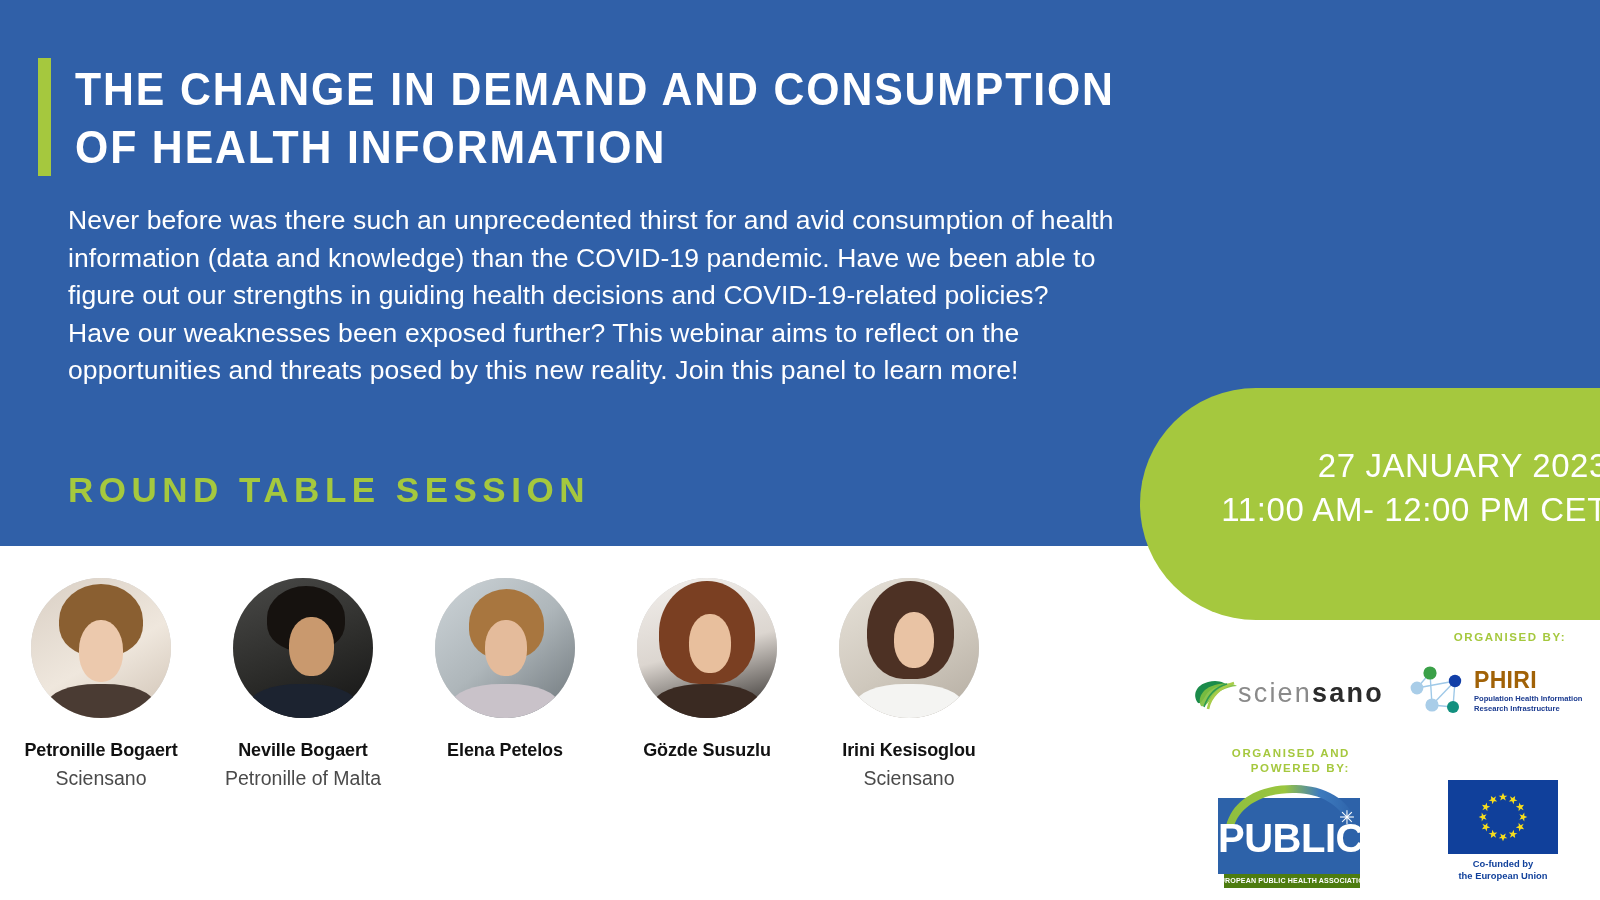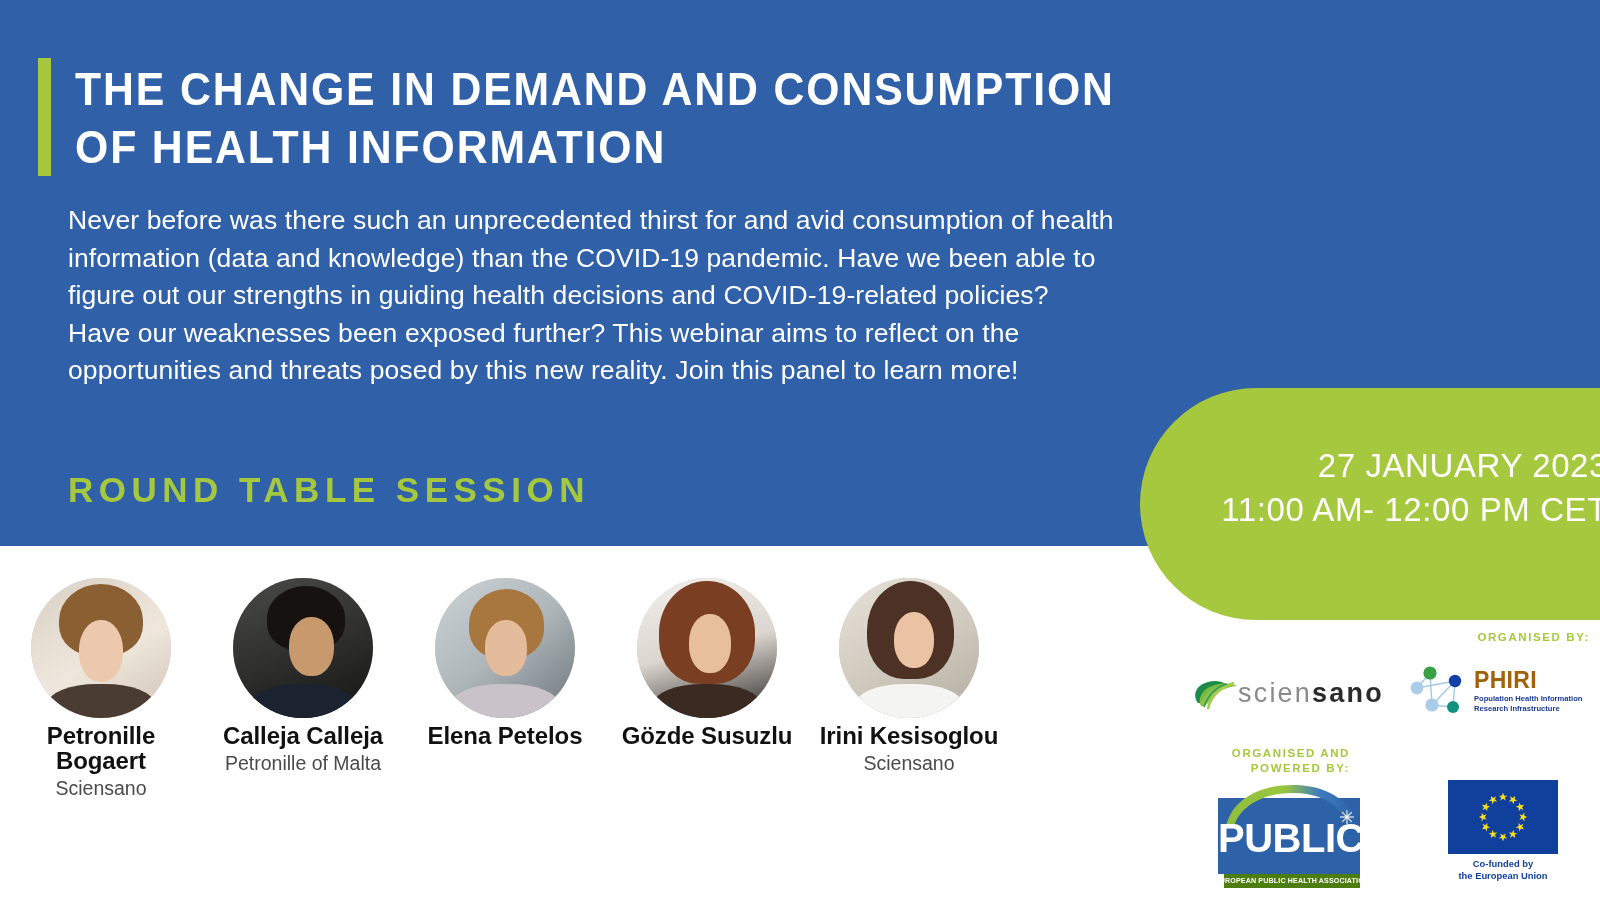--- a/index.html
+++ b/index.html
@@ -94,39 +94,39 @@
   .avatar .hair{ position:absolute; border-radius:50% 50% 42% 42%; }
   .avatar .face{
     position:absolute; left:34%; top:30%; width:32%; height:44%;
     border-radius:48% 48% 46% 46%;
   }
   .avatar .torso{
     position:absolute; left:12%; bottom:-6%; width:76%; height:30%;
     border-radius:46% 46% 0 0;
   }
   .speaker-name{
-    margin-top:5px;
-    font-size:24px; font-weight:bold; color:#111111;
+    margin-top:20px;
+    font-size:18px; font-weight:bold; color:#111111;
     text-align:center; line-height:25px; letter-spacing:-0.1px;
   }
   .speaker-affil{
     margin-top:3px;
     font-size:19.5px; color:#4a4a4a;
     text-align:center; line-height:25px; max-width:186px;
   }
 
   
   #logos{ position:absolute; left:1180px; top:620px; width:420px; height:280px; }
 
   .credit-label{
     color:#A5C83E; font-size:11.5px; font-weight:bold;
     letter-spacing:1.6px; text-transform:uppercase; line-height:15px;
   }
 
-  #organised-by-label{ position:absolute; left:250px; top:10px; width:160px; text-align:right; }
+  #organised-by-label{ position:absolute; left:250px; top:10px; width:160px; text-align:center; }
   #organised-powered-label{ position:absolute; left:10px; top:126px; width:160px; text-align:right; }
 
   
   #sciensano-logo{ position:absolute; left:8px; top:44px; width:200px; height:58px;
     display:flex; align-items:center; }
   #sciensano-mark{ width:52px; height:40px; flex:0 0 52px; }
   #sciensano-word{ font-size:27px; letter-spacing:2.2px; margin-left:-2px; white-space:nowrap; }
   #sciensano-word .lite{ color:#8a8a8a; }
   #sciensano-word .dark{ color:#2b2b2b; font-weight:bold; }
 
@@ -194,21 +194,21 @@
     <div class="speaker-affil">Sciensano</div>
   </div>
 
   <div class="speaker">
     <div class="avatar">
       <div class="bg" style="background:linear-gradient(160deg,#4a4a48,#2a2a28 60%,#141414)"></div>
       <div class="hair" style="left:24%;top:6%;width:56%;height:46%;background:#16120f"></div>
       <div class="face" style="left:40%;top:28%;width:32%;height:42%;background:#c9996e"></div>
       <div class="torso" style="background:#1c2330"></div>
     </div>
-    <div class="speaker-name">Calleja Calleja</div>
+    <div class="speaker-name">Neville Bogaert</div>
     <div class="speaker-affil">Petronille of Malta</div>
   </div>
 
   <div class="speaker">
     <div class="avatar">
       <div class="bg" style="background:linear-gradient(140deg,#cdd4d8,#aeb6ba 50%,#6d757a)"></div>
       <div class="hair" style="left:24%;top:8%;width:54%;height:50%;background:#a8763f"></div>
       <div class="face" style="left:36%;top:30%;width:30%;height:40%;background:#e4bb9b"></div>
       <div class="torso" style="background:#c9c2c9"></div>
     </div>

